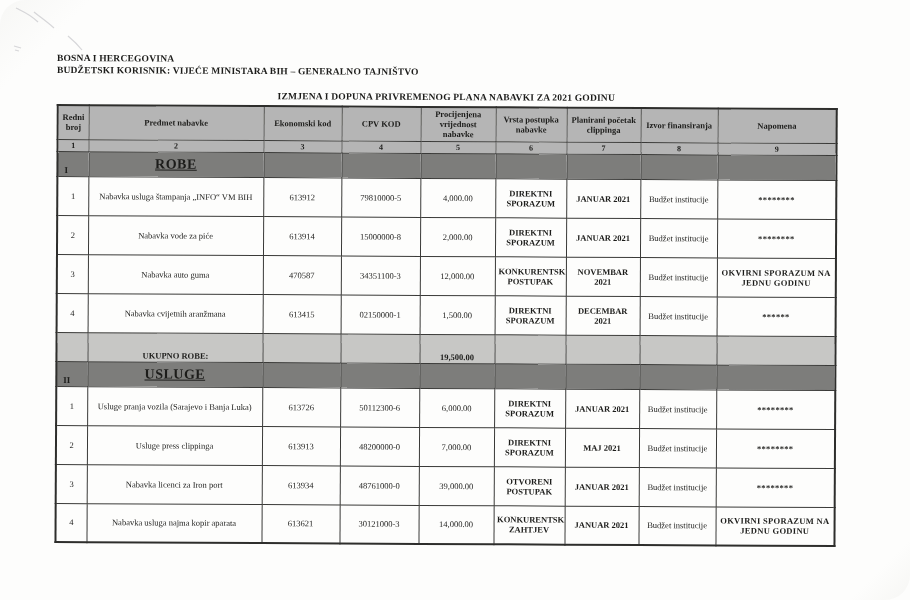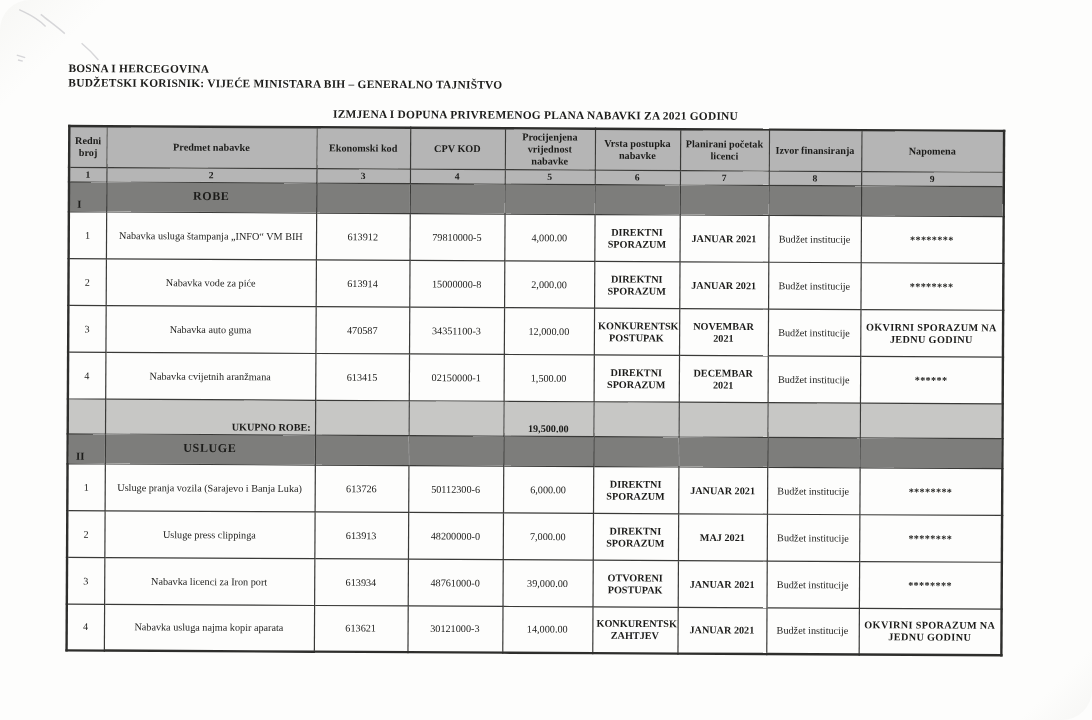--- a/index.html
+++ b/index.html
@@ -31,23 +31,23 @@
   }
   tr.h-head{height:34px;}
   tr.h-num{height:12px;}
   tr.h-sec{height:25px;}
   tr.h-data{height:39px;}
   tr.h-total{height:29px;}
   tr.h-head th{background:var(--header-bg,#b5b5b5);font-weight:bold;font-size:8.5px;}
   tr.h-num td{background:var(--header-bg,#b5b5b5);font-weight:bold;font-size:8px;line-height:9px;}
   tr.h-sec td{background:var(--section-bg,#7d7d7b);font-weight:bold;}
   tr.h-sec td.numeral{vertical-align:bottom;text-align:left;padding-left:6px;font-size:9px;}
-  tr.h-sec td.secname{letter-spacing:.5px;font-size:10px;}
+  tr.h-sec td.secname{letter-spacing:.5px;font-size:14px;text-decoration:underline;}
   tr.h-total td{background:var(--total-bg,#c7c7c5);font-weight:bold;vertical-align:bottom;}
-  tr.h-total td.tlabel{text-align:right;padding-left:4px;}
+  tr.h-total td.tlabel{text-align:center;padding-left:4px;}
   td.c1{text-align:left;padding-left:5px;}
   td.c5, td.c6{font-weight:bold;font-size:8px;}
   td.c8{font-weight:bold;font-size:7.5px;letter-spacing:.3px;line-height:9px;}
   td.c7{font-size:8.5px;}
 </style>
 </head>
 <body>
 
 <div class="page">
   <svg class="scribble" width="110" height="60">
@@ -76,21 +76,21 @@
           <col style="width:119px">
       </colgroup>
       <thead id="thead">
           <tr class="h-head">
             <th>Redni broj</th>
             <th>Predmet nabavke</th>
             <th>Ekonomski kod</th>
             <th>CPV KOD</th>
             <th>Procijenjena vrijednost nabavke</th>
             <th>Vrsta postupka nabavke</th>
-            <th>Planirani početak licenci</th>
+            <th>Planirani početak clippinga</th>
             <th>Izvor finansiranja</th>
             <th>Napomena</th>
           </tr>
           <tr class="h-num">
             <td>1</td>
             <td>2</td>
             <td>3</td>
             <td>4</td>
             <td>5</td>
             <td>6</td>

